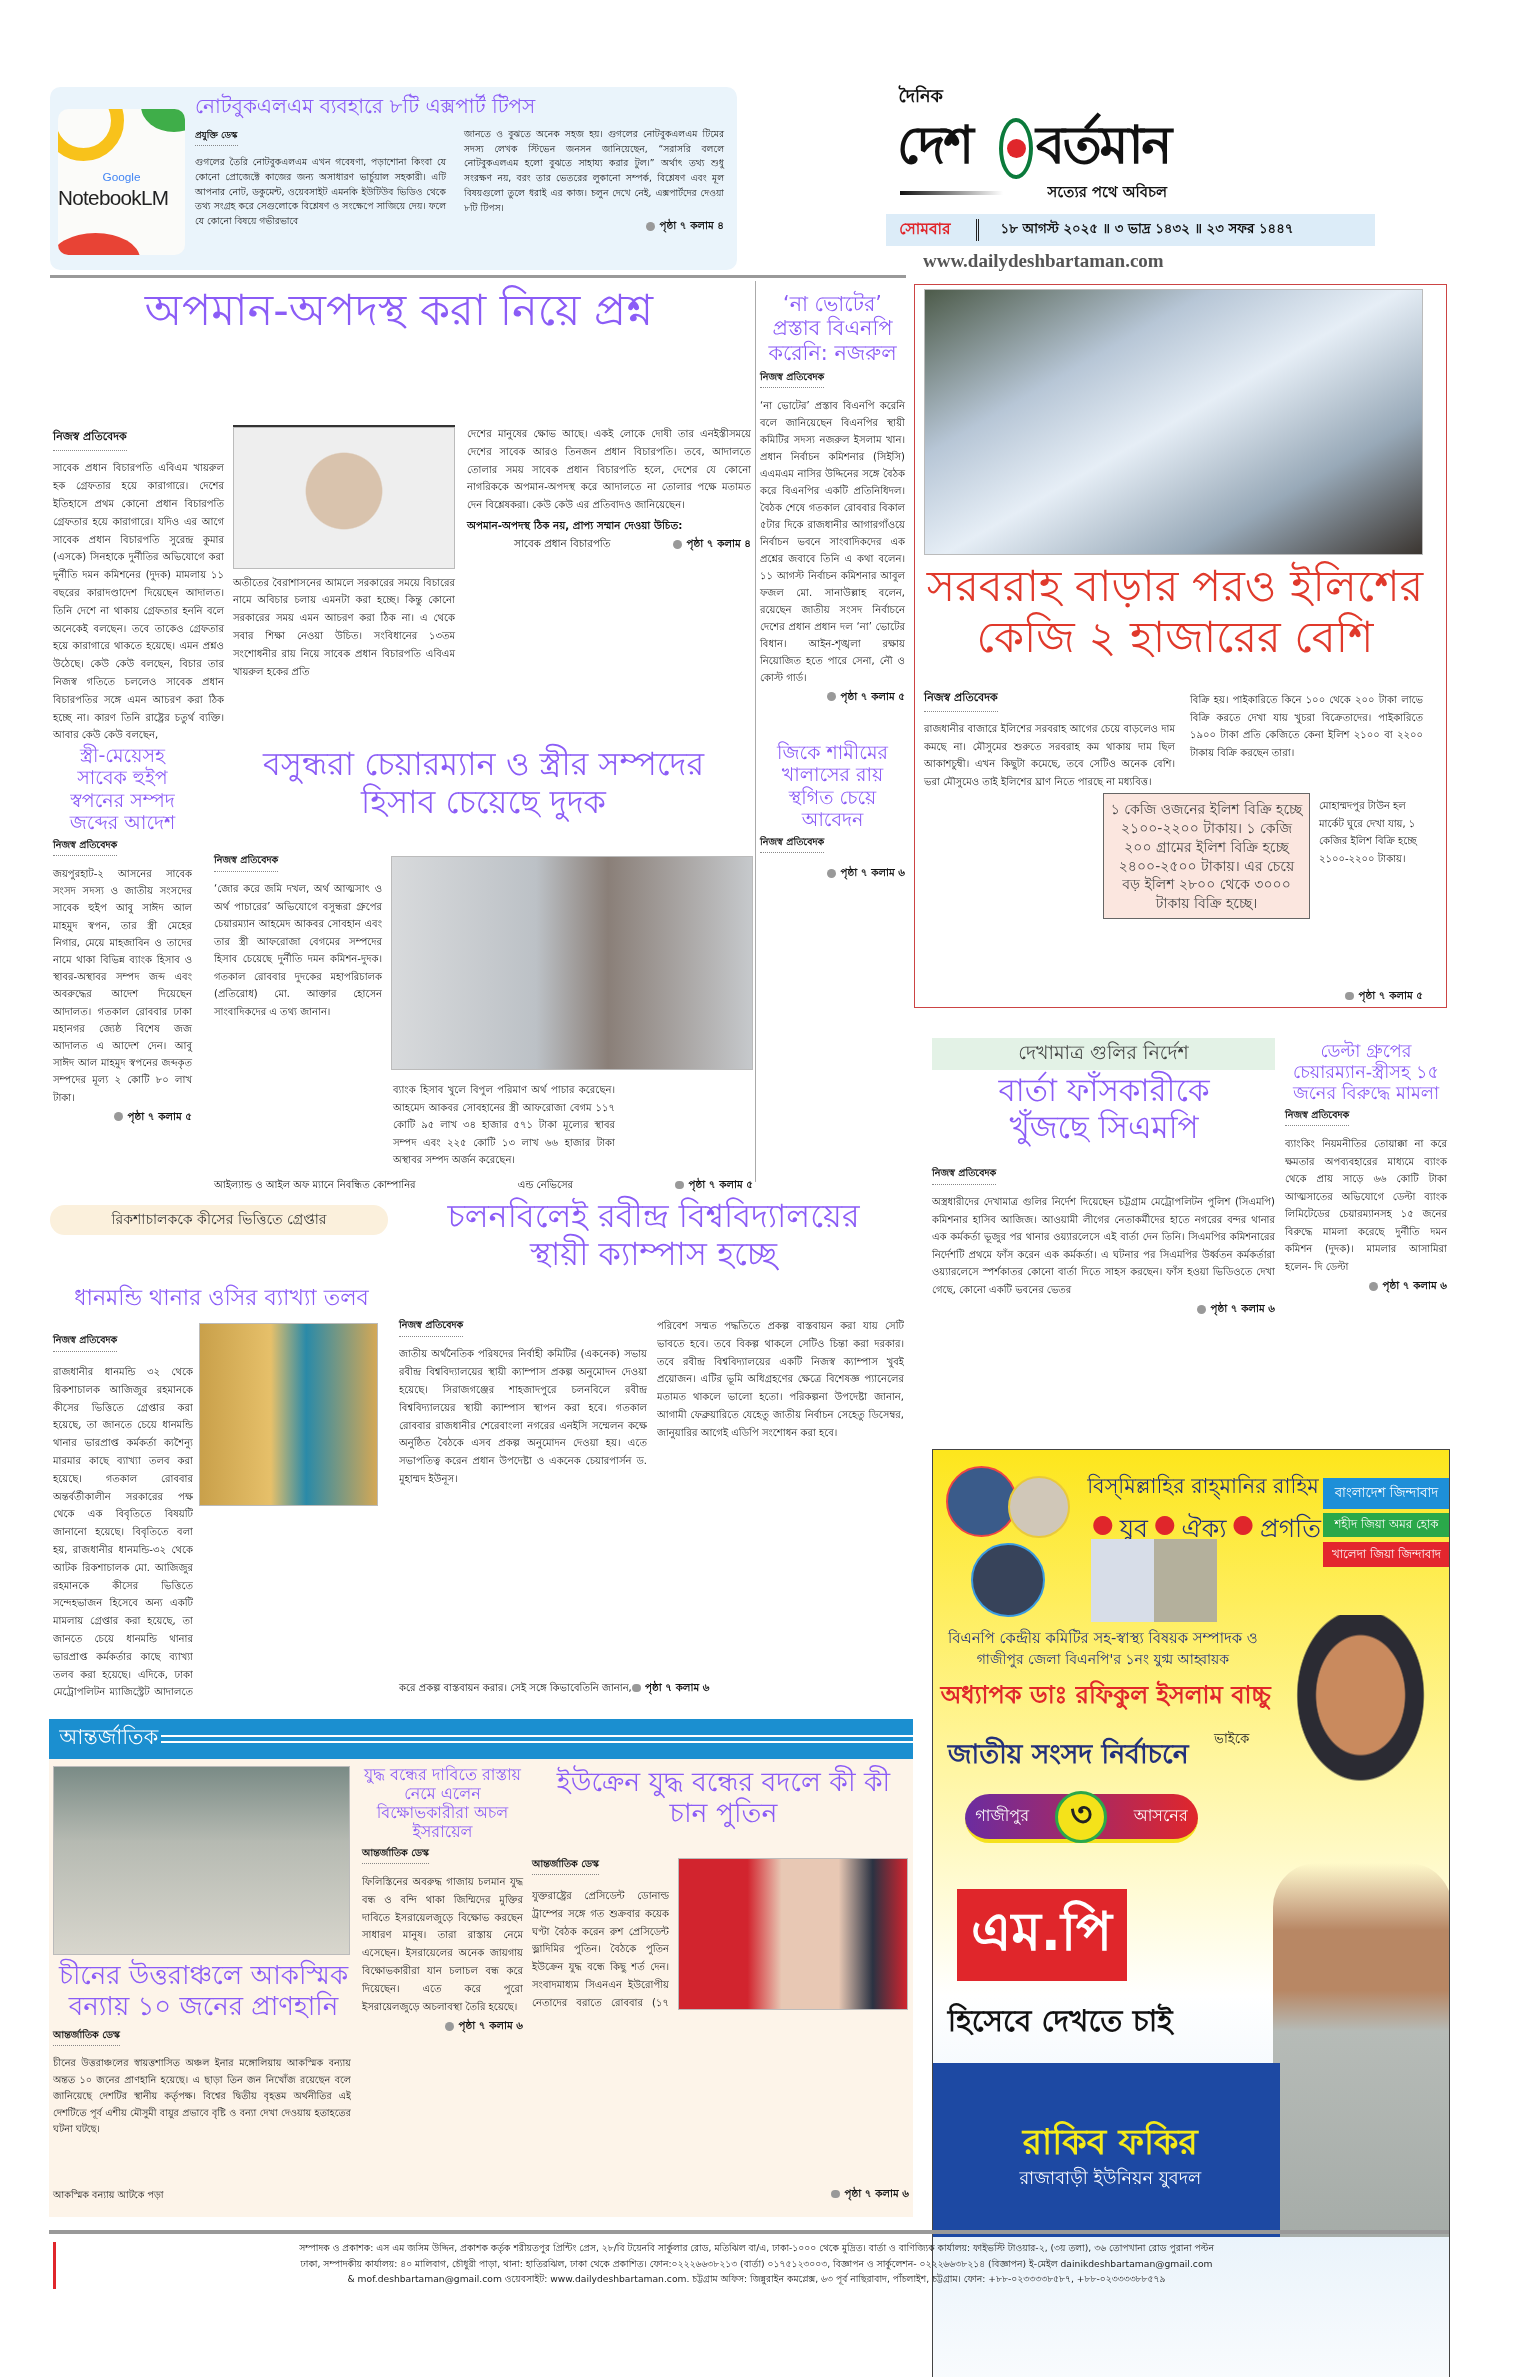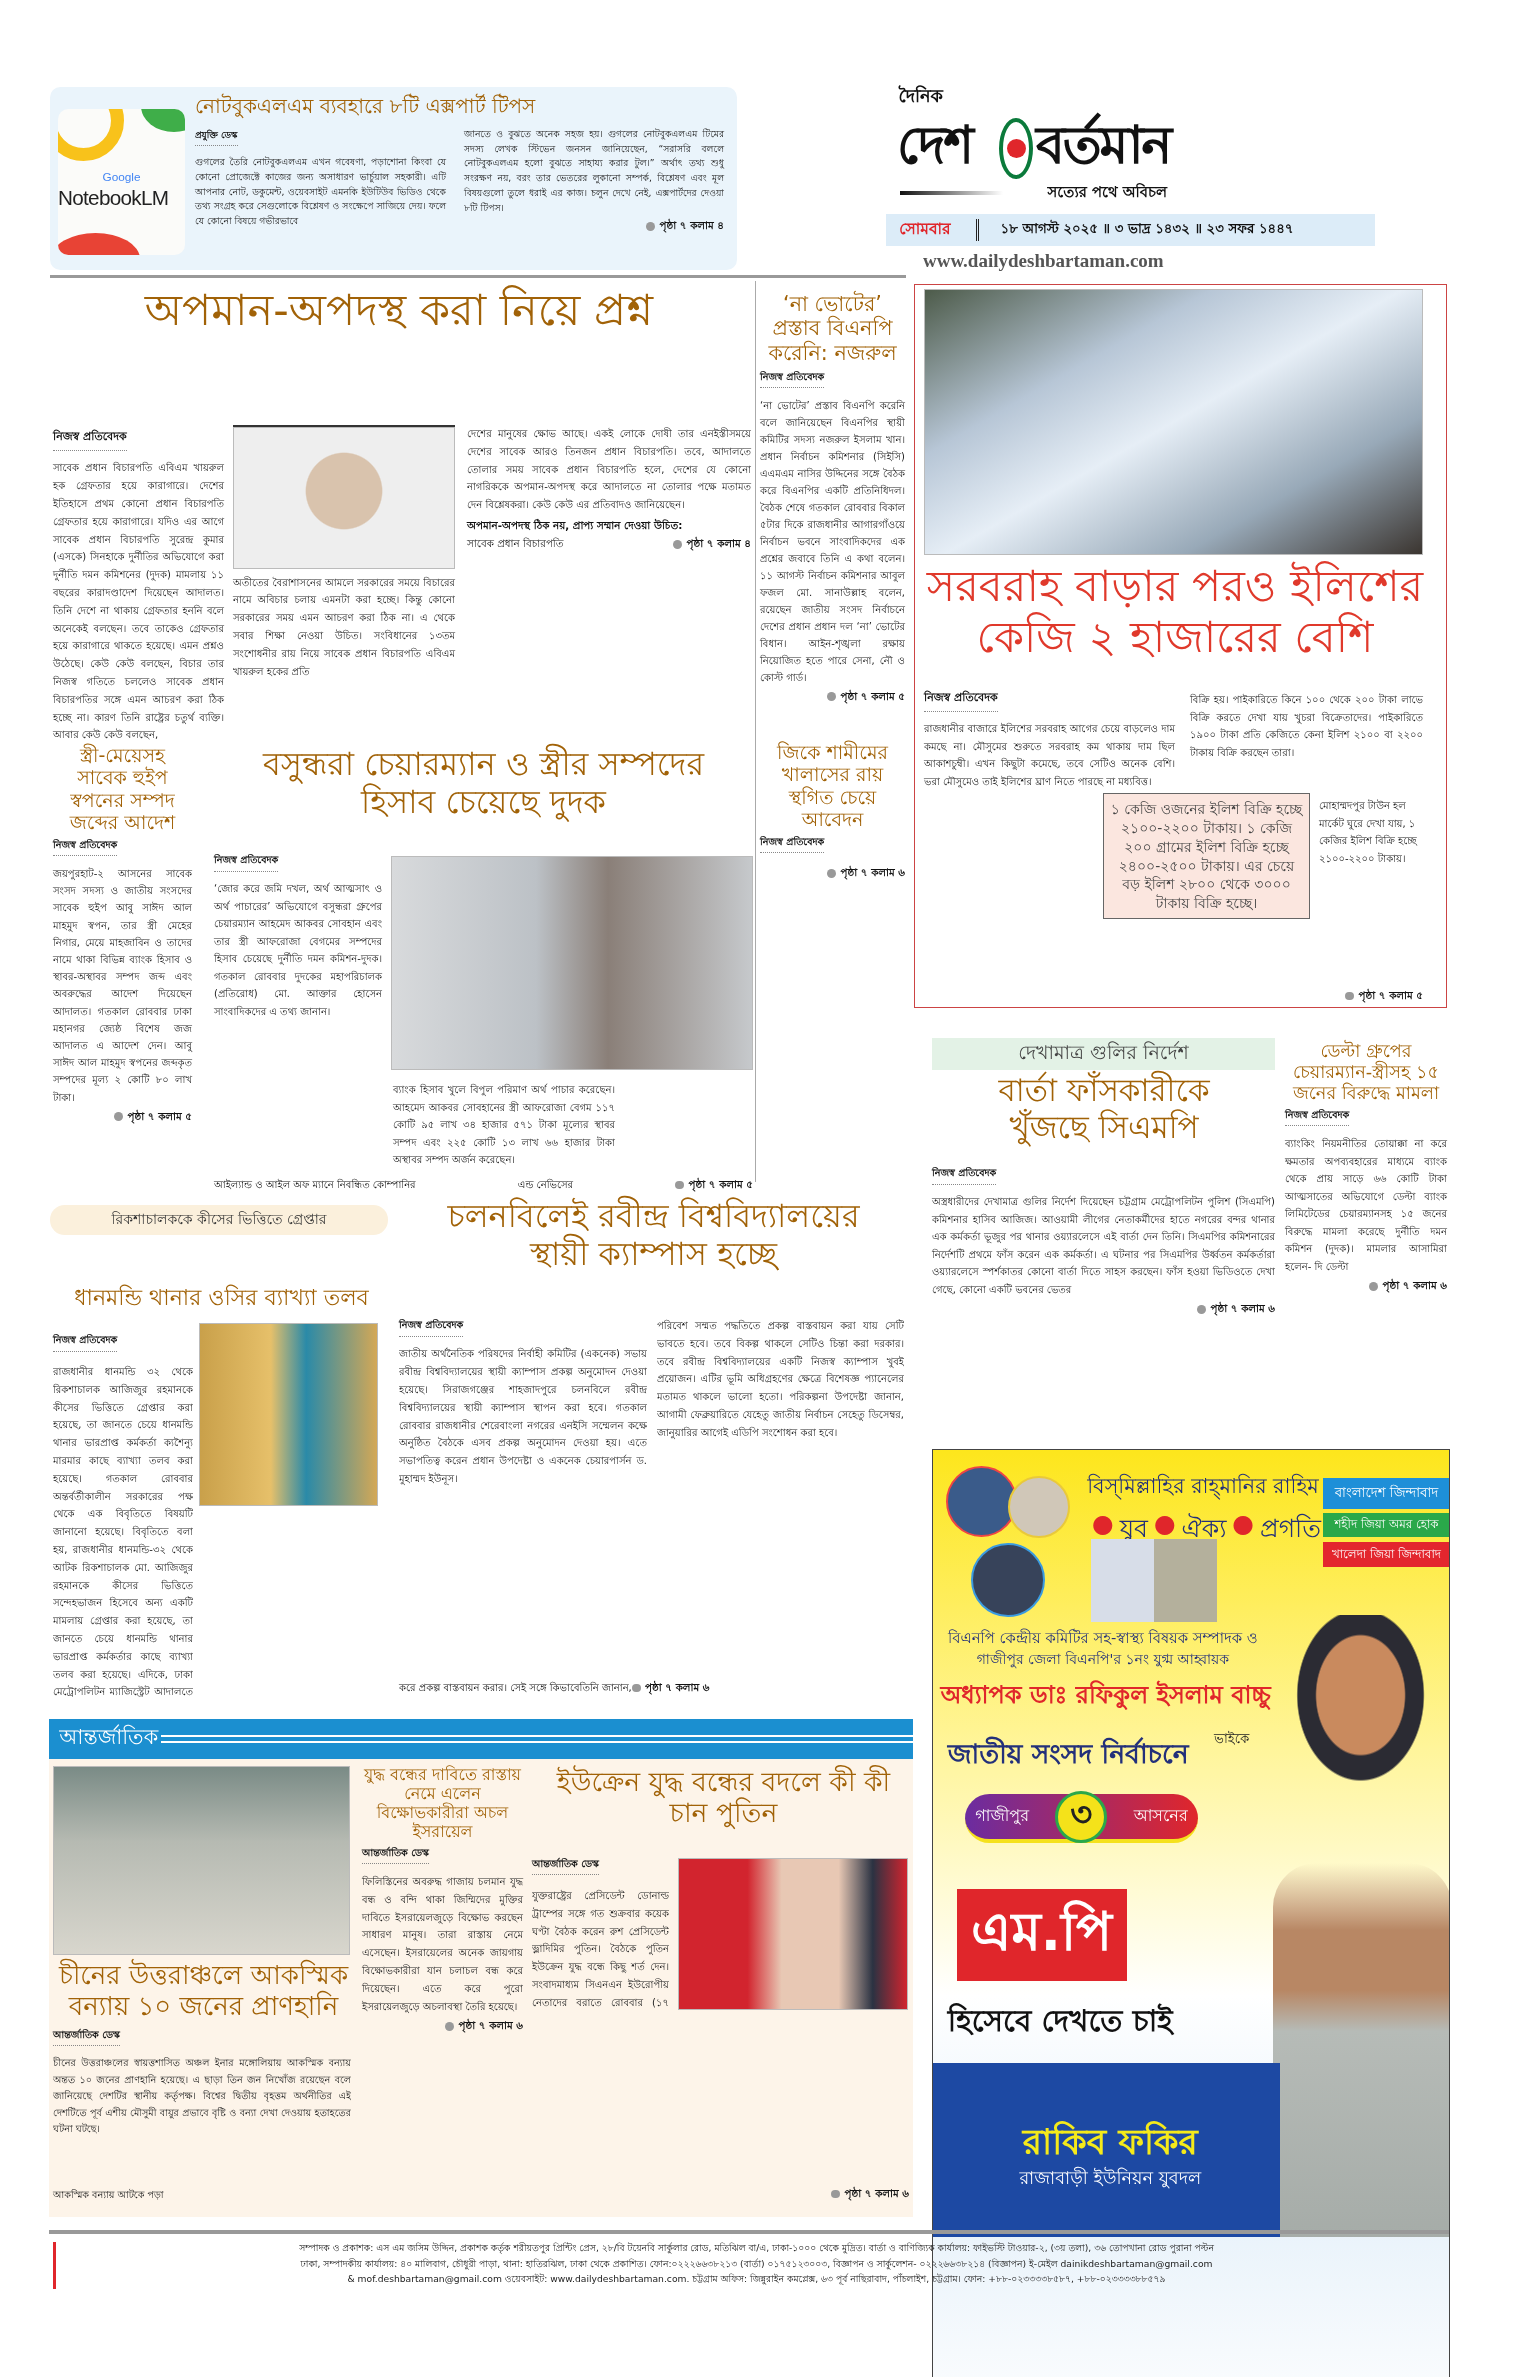--- a/index.html
+++ b/index.html
@@ -1,18 +1,18 @@
 <!DOCTYPE html>
 <html style="font-size:11.8px"><head>
 <meta charset="utf-8">
 <style>
 *{box-sizing:border-box;margin:0;padding:0}
 body{width:1535px;height:2377px;background:#fff;font-family:"DejaVu Sans",sans-serif;color:#111;position:relative;overflow:hidden}
 .abs{position:absolute}
-.hl{font-family:"DejaVu Sans",sans-serif;font-weight:400;color:#a16207;text-align:center;line-height:1.18}
+.hl{font-family:"DejaVu Sans",sans-serif;font-weight:400;color:#8b5cf6;text-align:center;line-height:1.18}
 .byline{font-size:11px;font-weight:700;border-bottom:0.7px dotted #888;display:inline-block;padding-bottom:2.2px;margin:4.4px 0 8.9px}
 .body{font-size:10.3px;line-height:1.75;text-align:justify;color:#222}
 .cont{font-size:10.3px;font-weight:700;text-align:right;margin-top:3px}
 .cont .dot{display:inline-block;width:8.9px;height:8.9px;border-radius:50%;background:#999;margin-right:4.4px;vertical-align:middle}
 .photo{background:linear-gradient(160deg,#cfd4d8,#8a949c);border:0.7px solid #bbb}
 .rule{position:absolute;background:#999}
 </style>
 </head>
 <body>
 
@@ -61,21 +61,21 @@
   <div class="body" style="font-size:10px;line-height:1.78;">সাবেক প্রধান বিচারপতি এবিএম খায়রুল হক গ্রেফতার হয়ে কারাগারে। দেশের ইতিহাসে প্রথম কোনো প্রধান বিচারপতি গ্রেফতার হয়ে কারাগারে। যদিও এর আগে সাবেক প্রধান বিচারপতি সুরেন্দ্র কুমার (এসকে) সিনহাকে দুর্নীতির অভিযোগে করা দুর্নীতি দমন কমিশনের (দুদক) মামলায় ১১ বছরের কারাদণ্ডাদেশ দিয়েছেন আদালত। তিনি দেশে না থাকায় গ্রেফতার হননি বলে অনেকেই বলছেন। তবে তাকেও গ্রেফতার হয়ে কারাগারে থাকতে হয়েছে। এমন প্রশ্নও উঠেছে। কেউ কেউ বলছেন, বিচার তার নিজস্ব গতিতে চললেও সাবেক প্রধান বিচারপতির সঙ্গে এমন আচরণ করা ঠিক হচ্ছে না। কারণ তিনি রাষ্ট্রের চতুর্থ ব্যক্তি। আবার কেউ কেউ বলছেন,</div>
 </div>
 <div class="abs" style="left:233px;top:425px;width:222px;">
   <div class="rule" style="position:static;height:2.2px;background:#333;"></div>
   <div class="photo" style="height:142px;background:radial-gradient(circle at 50% 45%,#d9c3ad 0 28%,#eee 29% 100%);"></div>
   <div class="body" style="font-size:10px;line-height:1.78;margin-top:4.4px;">অতীতের বৈরাশাসনের আমলে সরকারের সময়ে বিচারের নামে অবিচার চলায় এমনটা করা হচ্ছে। কিন্তু কোনো সরকারের সময় এমন আচরণ করা ঠিক না। এ থেকে সবার শিক্ষা নেওয়া উচিত। সংবিধানের ১৩তম সংশোধনীর রায় নিয়ে সাবেক প্রধান বিচারপতি এবিএম খায়রুল হকের প্রতি</div>
 </div>
 <div class="abs" style="left:467px;top:425px;width:284px;">
   <div class="body" style="font-size:10px;line-height:1.78;">দেশের মানুষের ক্ষোভ আছে। একই লোকে দোষী তার এনইস্তীসময়ে দেশের সাবেক আরও তিনজন প্রধান বিচারপতি। তবে, আদালতে তোলার সময় সাবেক প্রধান বিচারপতি হলে, দেশের যে কোনো নাগরিককে অপমান-অপদস্থ করে আদালতে না তোলার পক্ষে মতামত দেন বিশ্লেষকরা। কেউ কেউ এর প্রতিবাদও জানিয়েছেন।</div>
   <div style="font-size:10.3px;font-weight:700;line-height:1.6;margin-top:3px;">অপমান-অপদস্থ ঠিক নয়, প্রাপ্য সম্মান দেওয়া উচিত:</div>
-  <div style="display:flex;justify-content:space-between;font-size:10.3px;margin-top:3px;">
+  <div style="display:flex;justify-content:space-between;font-size:10.3px;margin-top:3px;margin-left:47px;">
     <span>সাবেক প্রধান বিচারপতি</span>
     <span class="cont" style="margin:0;"><span class="dot"></span><span>পৃষ্ঠা ৭ কলাম ৪</span></span>
   </div>
 </div>
 
 <div class="rule" style="left:755px;top:281px;width:0.7px;height:901px;background:#aaa;"></div>
 
 <div class="abs" style="left:760px;top:292px;width:145px;">
   <div class="hl" style="font-size:20.7px;">‘না ভোটের’ প্রস্তাব বিএনপি করেনি: নজরুল</div>
   <div class="byline" style="font-size:9.6px;">নিজস্ব প্রতিবেদক</div>

